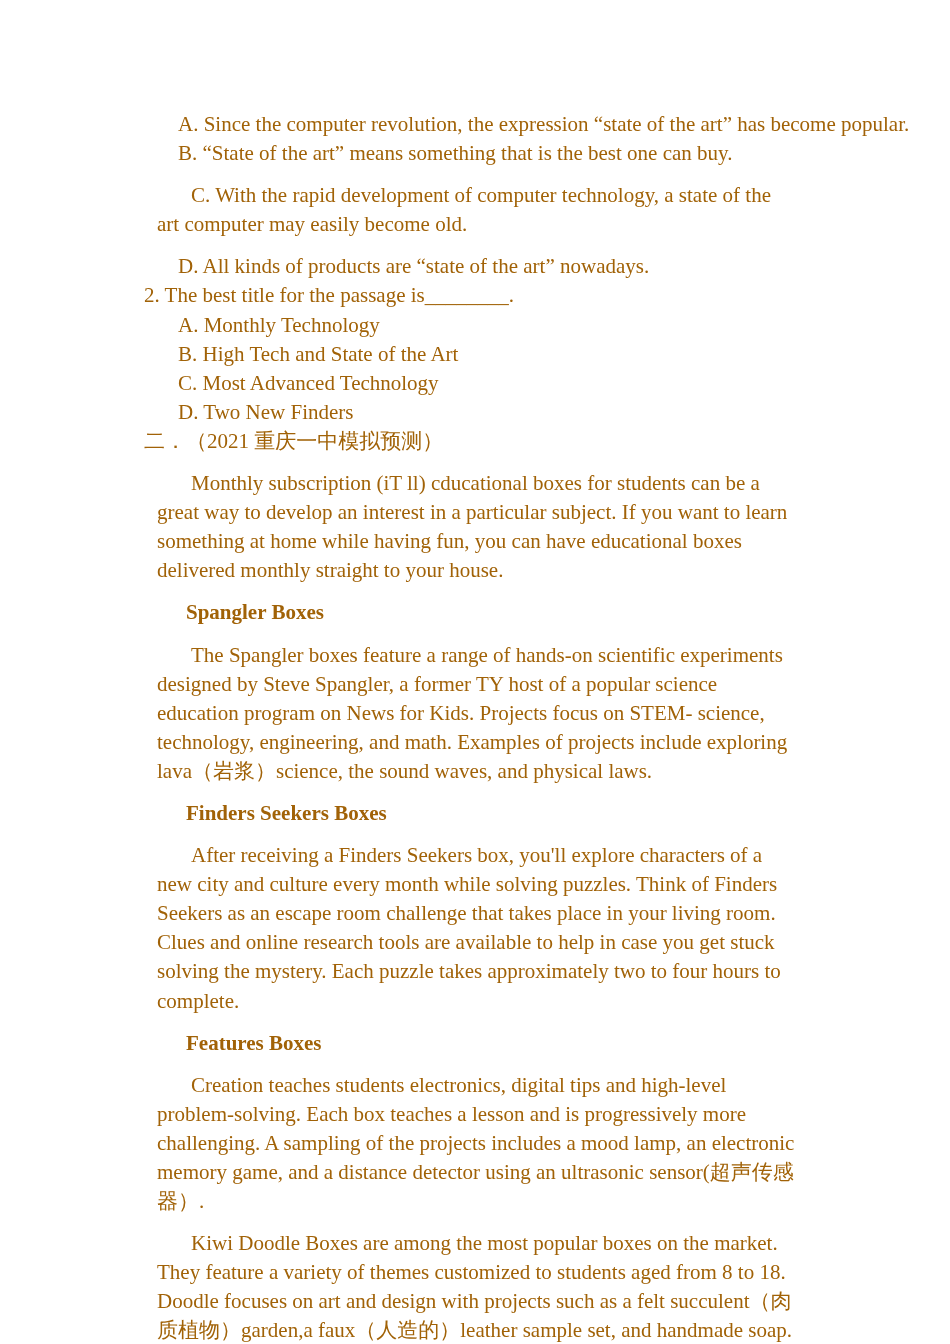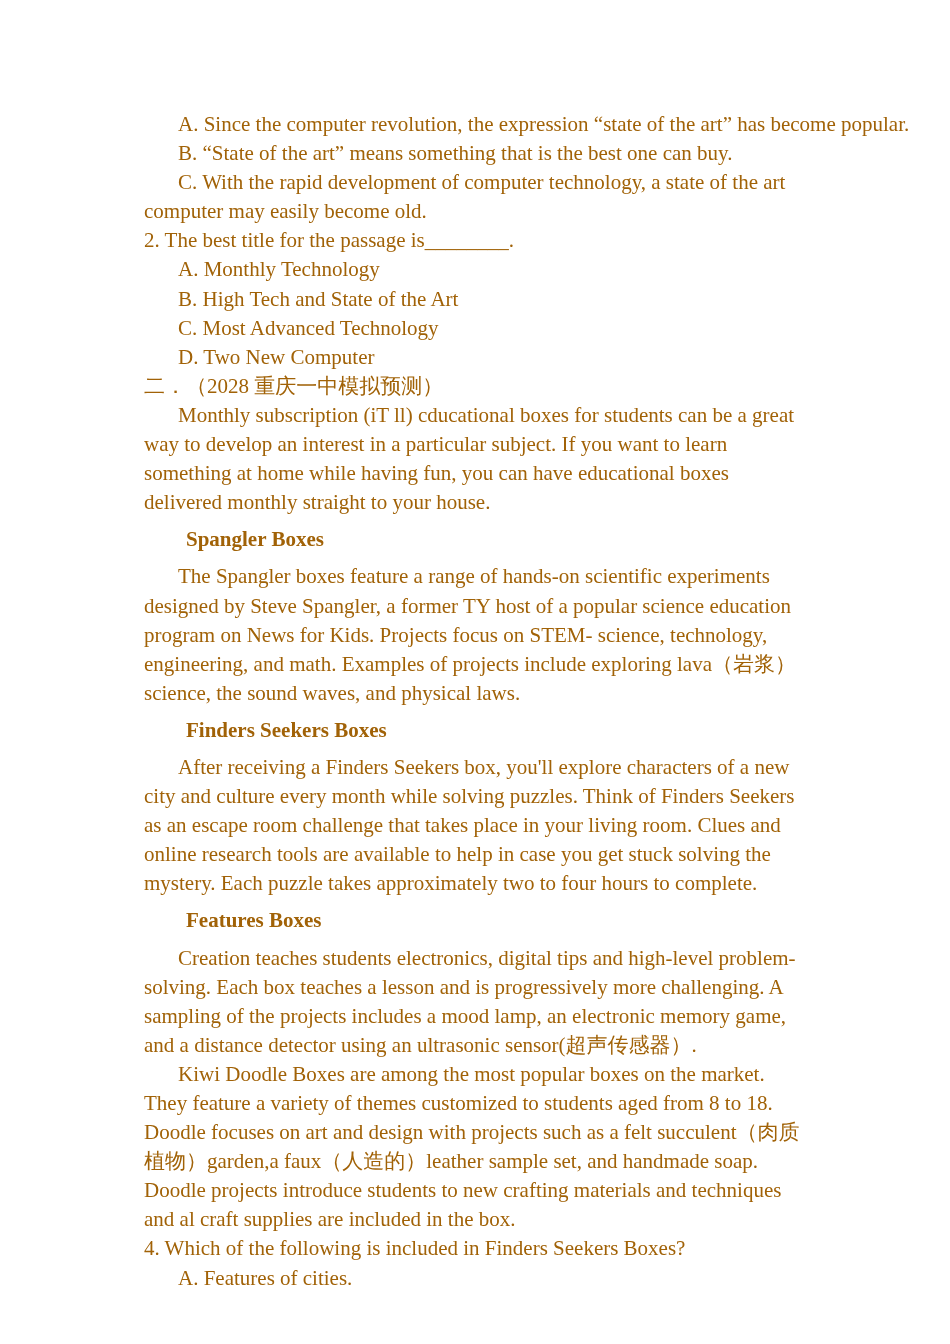--- a/index.html
+++ b/index.html
@@ -9,38 +9,39 @@
     left: 144px;
     top: 110px;
     width: 666px;
     font-family: "Liberation Serif", "DejaVu Serif", serif;
     font-size: 21px;
     line-height: 29.1px;
     color: #a16207;
   }
   .line { margin: 0; white-space: nowrap; }
   .indent { padding-left: 34px; }
-  .para { margin: 0; text-indent: 34px; text-align: left; }
+  .para { margin: 13px; text-indent: 34px; text-align: left; }
   .heading { margin: 8px; padding-left: 34px; font-weight: bold; }
 </style>
 </head>
 <body>
 
 <div class="page">
   <p class="line indent">A. Since the computer revolution, the expression “state of the art” has become popular.</p>
   <p class="line indent">B. “State of the art” means something that is the best one can buy.</p>
   <p class="para" style="white-space:normal">C. With the rapid development of computer technology, a state of the art computer may easily become old.</p>
+  <p class="line indent">D. All kinds of products are “state of the art” nowadays.</p>
 
   <p class="line">2. The best title for the passage is________.</p>
   <p class="line indent">A. Monthly Technology</p>
   <p class="line indent">B. High Tech and State of the Art</p>
   <p class="line indent">C. Most Advanced Technology</p>
-  <p class="line indent">D. Two New Computer</p>
+  <p class="line indent">D. Two New Finders</p>
 
-  <p class="line">二．（2028 重庆一中模拟预测）</p>
+  <p class="line">二．（2021 重庆一中模拟预测）</p>
   <p class="para">Monthly subscription (iT ll) cducational boxes for students can be a great way to develop an interest in a particular subject. If you want to learn something at home while having fun, you can have educational boxes delivered monthly straight to your house.</p>
 
   <p class="heading">Spangler Boxes</p>
   <p class="para">The Spangler boxes feature a range of hands-on scientific experiments designed by Steve Spangler, a former TY host of a popular science education program on News for Kids. Projects focus on STEM- science, technology, engineering, and math. Examples of projects include exploring lava（岩浆）science, the sound waves, and physical laws.</p>
 
   <p class="heading">Finders Seekers Boxes</p>
   <p class="para">After receiving a Finders Seekers box, you'll explore characters of a new city and culture every month while solving puzzles. Think of Finders Seekers as an escape room challenge that takes place in your living room. Clues and online research tools are available to help in case you get stuck solving the mystery. Each puzzle takes approximately two to four hours to complete.</p>
 
   <p class="heading">Features Boxes</p>
   <p class="para">Creation teaches students electronics, digital tips and high-level problem-solving. Each box teaches a lesson and is progressively more challenging. A sampling of the projects includes a mood lamp, an electronic memory game, and a distance detector using an ultrasonic sensor(超声传感器）.</p>

